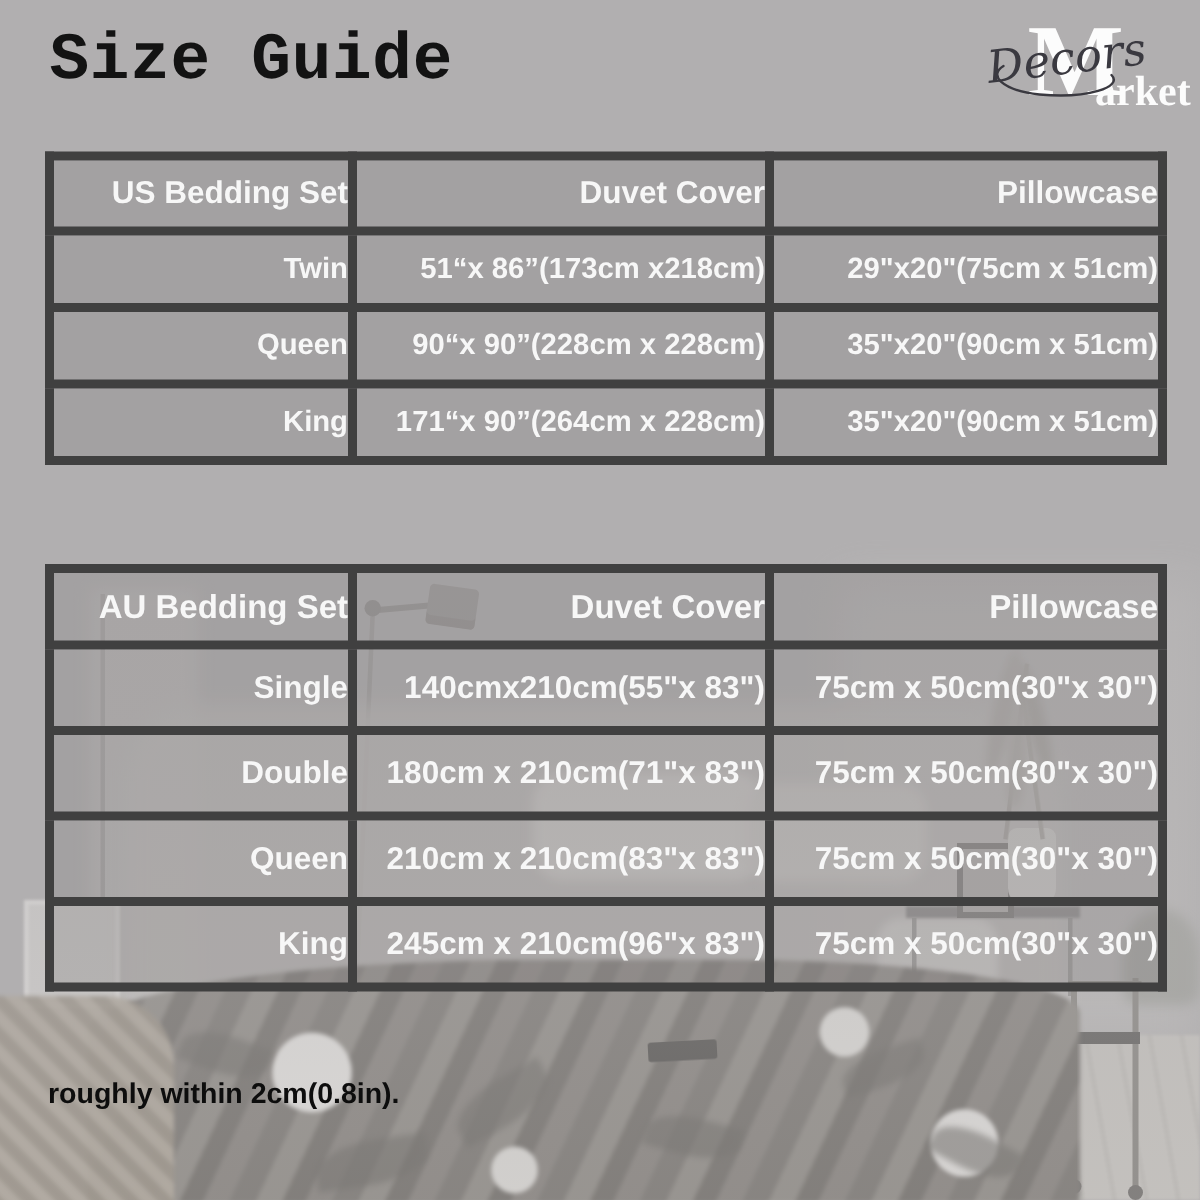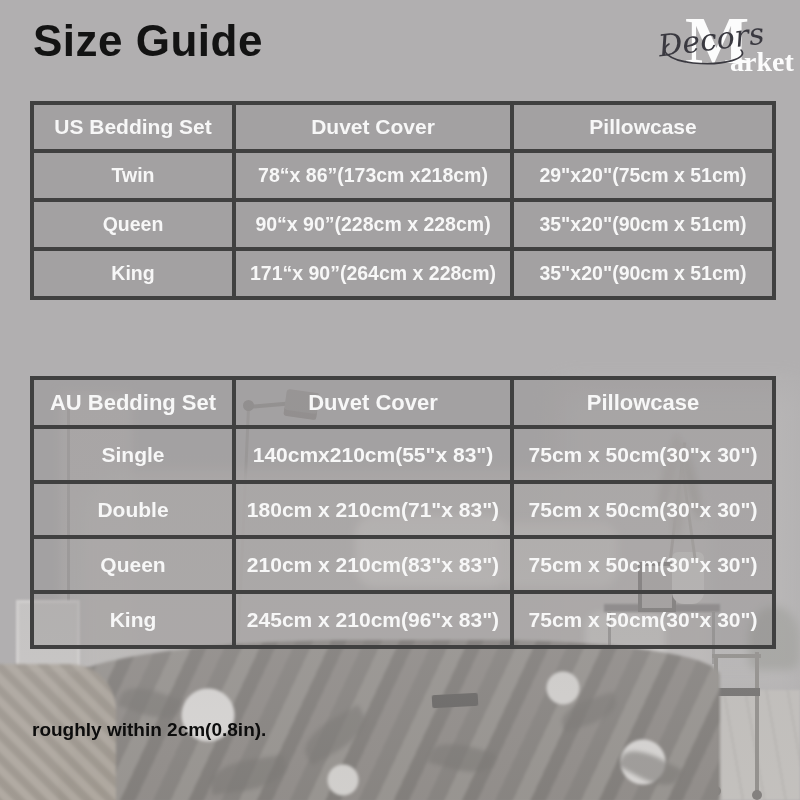--- a/index.html
+++ b/index.html
@@ -46,32 +46,32 @@
       radial-gradient(circle at 585px 122px,#e6e4e1 0 22px,rgba(0,0,0,0) 23px),
       radial-gradient(circle at 285px 140px,#dfddd9 0 15px,rgba(0,0,0,0) 16px),
       repeating-linear-gradient(115deg,#6e6a65 0 14px,#847f7a 14px 30px,#76726d 30px 46px,#8d8983 46px 62px);
     filter:blur(1.5px);}
   .leaf{background:#63605b;border-radius:60% 0 60% 0;filter:blur(2px);opacity:.6;}
   .tray{left:432px;top:694px;width:46px;height:13px;background:#4b4946;border-radius:2px;transform:rotate(-3deg);filter:blur(.5px);}
   .basket{left:-16px;top:664px;width:132px;height:140px;border-radius:16px 46px 0 0;
     background:repeating-linear-gradient(45deg,#b1a89b 0 8px,#988f82 8px 16px);filter:blur(1.5px);opacity:.95;}
   .wash{left:0;top:380px;width:800px;height:420px;background:linear-gradient(180deg,rgba(177,175,176,.62),rgba(177,175,176,.3));}
   
-  .title{position:absolute;left:33px;top:16px;font-family:Liberation Sans, sans-serif;font-weight:bold;
+  .title{position:absolute;left:33px;top:16px;font-family:Liberation Mono, monospace;font-weight:bold;
     font-size:44px;color:#131313;letter-spacing:.5px;}
   .logo{position:absolute;left:645px;top:6px;width:150px;height:80px;}
   .logo span{position:absolute;}
   .logo-m{left:40px;top:0;font-family:"Liberation Serif",serif;font-weight:bold;font-size:68px;line-height:1;color:#fcfcfc;}
   .logo-rest{left:85px;top:40px;font-family:"Liberation Serif",serif;font-weight:bold;font-size:28px;color:#fcfcfc;}
   .logo-script{left:13px;top:16px;font-family:"DejaVu Serif",serif;font-style:italic;font-size:30px;color:#3a3940;transform:rotate(-7deg);}
   .logo-swash{position:absolute;left:0;top:0;}
   
   .size-table{position:absolute;left:30px;border-collapse:collapse;table-layout:fixed;width:742px;}
-  .size-table th,.size-table td{border:4px solid #404040;background:rgba(120,118,119,.24);
-    color:#f7f7f7;text-align:center;vertical-align:middle;padding:0;overflow:hidden;white-space:nowrap;}
+  .size-table th,.size-table td{border:6px solid #404040;background:rgba(120,118,119,.24);
+    color:#f7f7f7;text-align:right;vertical-align:middle;padding:0;overflow:hidden;white-space:nowrap;}
   .size-table th{font-weight:bold;}
   .t1{top:101px;} .t1 th{height:44px;font-size:21px;} .t1 td{height:45px;font-size:19.5px;font-weight:600;}
   .t2{top:376px;} .t2 th{height:45px;font-size:22px;} .t2 td{height:51px;font-size:21px;font-weight:600;}
   
   .notes{position:absolute;left:32px;top:676px;color:#0d0d0d;font-weight:bold;font-size:19px;
     line-height:21.5px;white-space:pre;}
 </style>
 </head>
 <body>
 
@@ -140,21 +140,21 @@
     <thead>
       <tr>
         <th>US Bedding Set</th>
         <th>Duvet Cover</th>
         <th>Pillowcase</th>
       </tr>
     </thead>
     <tbody>
       <tr>
         <td>Twin</td>
-        <td>78“x 86”(173cm x218cm)</td>
+        <td>51“x 86”(173cm x218cm)</td>
         <td>29"x20"(75cm x 51cm)</td>
       </tr>
       <tr>
         <td>Queen</td>
         <td>90“x 90”(228cm x 228cm)</td>
         <td>35"x20"(90cm x 51cm)</td>
       </tr>
       <tr>
         <td>King</td>
         <td>171“x 90”(264cm x 228cm)</td>

